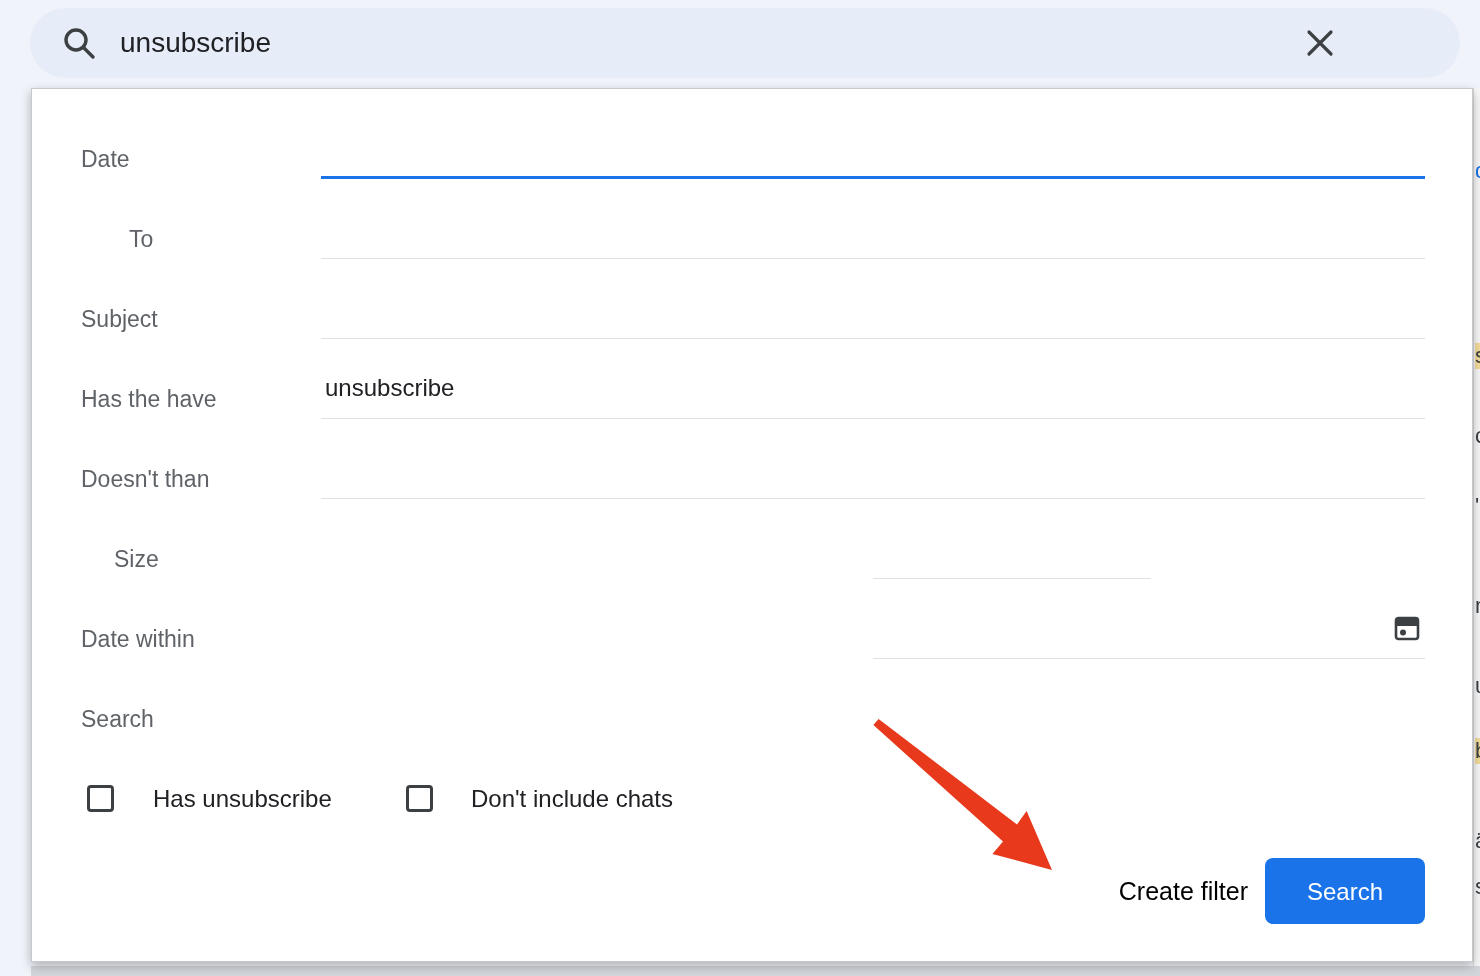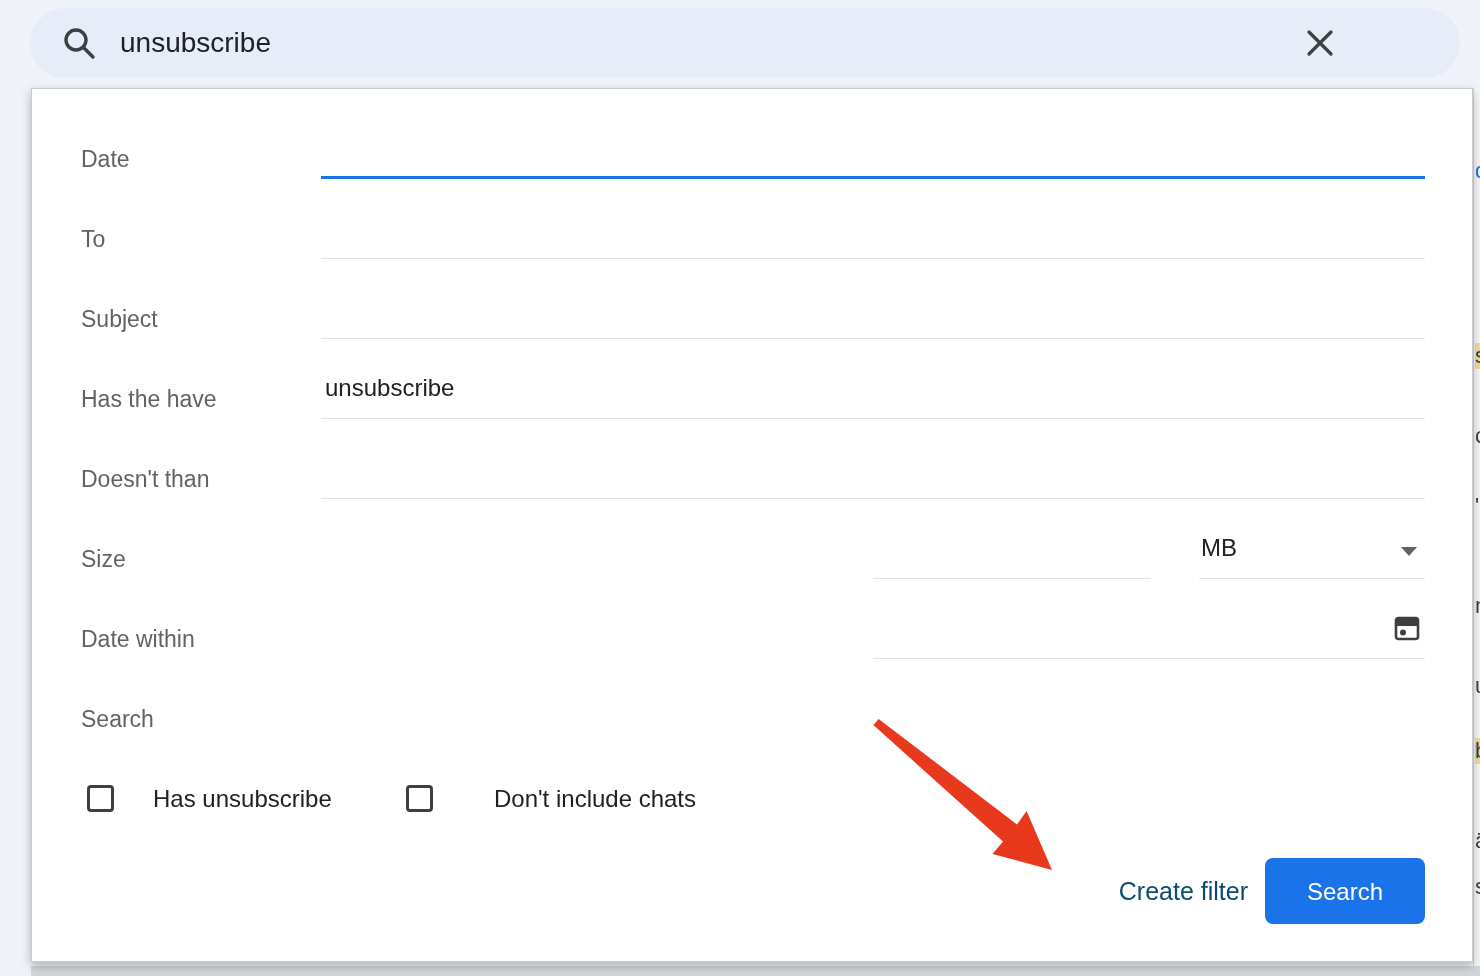--- a/index.html
+++ b/index.html
@@ -57,21 +57,21 @@
   .checkbox{
     position:absolute;width:27px;height:27px;box-sizing:border-box;
     border:3px solid #3c4043;border-radius:4px;background:#fff;cursor:pointer;
   }
   .cb-label{
     position:absolute;height:32px;line-height:32px;
     font-size:24px;color:#202124;white-space:nowrap;
   }
   .create-filter{
     position:absolute;left:1006px;top:772px;width:210px;height:60px;line-height:60px;
-    text-align:right;font-size:25px;font-weight:500;color:#0c4a6e;cursor:pointer;
+    text-align:right;font-size:25px;font-weight:500;color:#000000;cursor:pointer;
   }
   .search-btn{
     position:absolute;left:1233px;top:769px;width:160px;height:66px;
     background:#1a73e8;border-radius:8px;border:none;cursor:pointer;
     color:#ffffff;font-size:24px;font-weight:500;text-align:center;line-height:66px;
     font-family:"Liberation Sans", sans-serif;
   }
   
   .edge-strip{
     position:absolute;left:1473px;top:88px;width:7px;height:878px;
@@ -113,55 +113,51 @@
   <span class="frag" style="top:786px;">s</span>
 </div>
 
 <div class="bottom-band"></div>
 
 <div class="panel">
 
   <div class="f-label" style="top:54px;">Date</div>
   <div class="f-input focused" style="left:289px;top:30px;width:1104px;"></div>
 
-  <div class="f-label" style="top:134px;">To</div>
+  <div class="f-label" style="top:134px;margin-left:48px;">To</div>
   <div class="f-input" style="left:289px;top:110px;width:1104px;"></div>
 
   <div class="f-label" style="top:214px;">Subject</div>
   <div class="f-input" style="left:289px;top:190px;width:1104px;"></div>
 
   <div class="f-label" style="top:294px;">Has the have</div>
   <div class="f-input" style="left:289px;top:270px;width:1104px;">unsubscribe</div>
 
   <div class="f-label" style="top:374px;">Doesn't than</div>
   <div class="f-input" style="left:289px;top:350px;width:1104px;"></div>
 
-  <div class="f-label" style="top:454px;">Size</div>
+  <div class="f-label" style="top:454px;margin-left:33px;">Size</div>
   <div class="f-input" style="left:841px;top:430px;width:278px;"></div>
-  <div class="dd" style="left:1167px;top:430px;width:226px;">
-    <span>MB</span>
-    <span class="dd-arrow" style="right:8px;"></span>
-  </div>
 
   <div class="f-label" style="top:534px;text-align:right;">Date within</div>
   <div class="f-input" style="left:841px;top:510px;width:552px;">
     <span></span>
     <svg class="cal-icon" viewBox="0 0 28 28">
       <rect x="3" y="4" width="22" height="21" rx="2.5" fill="none" stroke="#3c4043" stroke-width="2.6"></rect>
       <rect x="4" y="5" width="20" height="7" fill="#3c4043"></rect>
       <circle cx="10" cy="18.5" r="3" fill="#3c4043"></circle>
     </svg>
   </div>
 
   <div class="f-label" style="top:614px;">Search</div>
 
   <div class="checkbox" style="left:55px;top:696px;"></div>
   <div class="cb-label" style="left:121px;top:694px;">Has unsubscribe</div>
   <div class="checkbox" style="left:374px;top:696px;"></div>
-  <div class="cb-label" style="left:462px;top:694px;text-align:right;">Don't include chats</div>
+  <div class="cb-label" style="left:439px;top:694px;text-align:right;">Don't include chats</div>
 
   <div class="create-filter">Create filter</div>
   <button class="search-btn">Search</button>
 </div>
 
 <svg class="annotation-arrow" width="1480" height="976" viewBox="0 0 1480 976">
   <polygon fill="#e8391c" points="878.6,718.9 1017,824.5 1026.6,811 1052,870 992.4,854 1003,841.5 873.4,725.1"></polygon>
 </svg>
 
 </body></html>

